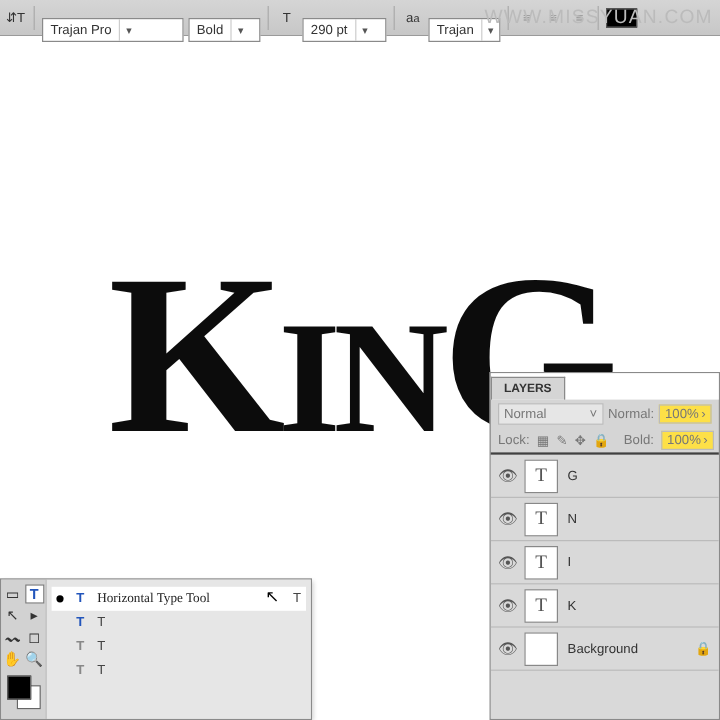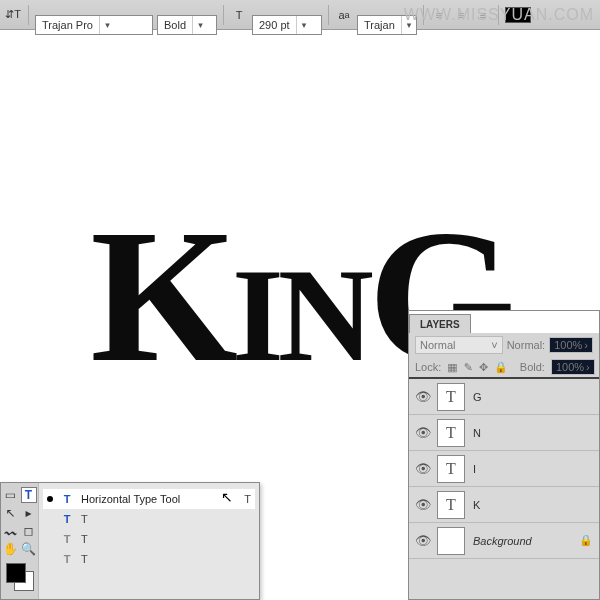--- a/index.html
+++ b/index.html
@@ -27,40 +27,40 @@
   .toolbtn { width:16px; height:16px; display:flex; align-items:center; justify-content:center; font-size:12px; color:#333; }
   .toolbtn.sel { background:#fff; border:1px solid #7a7a7a; color:#2255bb; font-weight:bold; }
   .fgbg { position:relative; width:28px; height:28px; margin-top:4px; }
   .fgbg .fg { position:absolute; left:0; top:0; width:20px; height:20px; background:#000; border:1px solid #666; }
   .fgbg .bg { position:absolute; right:0; bottom:0; width:20px; height:20px; background:#fff; border:1px solid #666; }
   .menu { flex:1; background:#e6e6e6; padding:6px 4px; font-size:11px; }
   .menu-row { display:flex; align-items:center; gap:6px; height:20px; padding:0 4px; white-space:nowrap; }
   .menu-row.sel { background:#fff; }
   .menu-row .ic { width:16px; text-align:center; color:#2255bb; font-weight:bold; }
   .menu-row .ic.dash { color:#888; }
-  .menu-row .lbl { flex:1; color:#222; }
+  .menu-row .lbl { flex:1; color:#222;font-family:Liberation Serif, serif; }
   .menu-row .sc { color:#444; }
   .menu-row .dot { width:6px; height:6px; background:#000; border-radius:50%; display:inline-block; }
   .cursor { position:absolute; left:220px; top:6px; font-size:14px; pointer-events:none; }
 
   
   .layers { position:absolute; right:0; bottom:0; width:192px; height:290px; background:#d5d5d5; border:1px solid #8a8a8a; font-size:11px; display:flex; flex-direction:column; }
   .layers .tabs { display:flex; height:22px; background:#ffffff; align-items:flex-end; }
   .layers .tab { padding:4px 10px 3px; background:#d5d5d5; border:1px solid #8a8a8a; border-bottom:none; font-weight:bold; color:#333; font-size:10px;}
   .layers .opts { display:flex; align-items:center; gap:4px; height:24px; padding:0 6px; color:#777; }
   .layers .opts .bl { flex:1; display:flex; align-items:center; background:#e6e6e6; border:1px solid #bbb; height:18px; padding:0 4px; justify-content:space-between; }
   .layers .lock { display:flex; align-items:center; gap:6px; height:22px; padding:0 6px; color:#777; border-bottom:2px solid #404040; }
-  .pct { display:flex; align-items:center; background:#0f172a; border:1px solid #bbb; height:16px; padding:0 4px; gap:2px; }
+  .pct { display:flex; align-items:center; background:#fde047; border:1px solid #bbb; height:16px; padding:0 4px; gap:2px; }
   .layerlist { flex:1; overflow:auto; background:#d9d9d9; }
   .lrow { display:flex; align-items:center; height:36px; border-bottom:1px solid #bbb; gap:8px; padding:0 6px; }
   .lrow .eye { width:14px; color:#555; font-size:13px; }
   .lrow .thumb { width:28px; height:28px; background:#fff; border:1px solid #888; display:flex; align-items:center; justify-content:center; font-family:"Times New Roman",serif; font-size:16px; color:#555; }
   .lrow .nm { flex:1; color:#333; }
   .lrow .lk { color:#888; }
-  .lrow.bg .nm { font-style:italic; }
+  .lrow.bg .nm { }
 
   .watermark { position:absolute; right:6px; top:6px; font-size:16px; color:#bbb; letter-spacing:1px; }
 </style>
 </head>
 <body>
 
 <div class="optbar">
   <div class="tinyicon">⇵T</div>
   <div class="sep"></div>
   <div class="select" style="width:118px">

